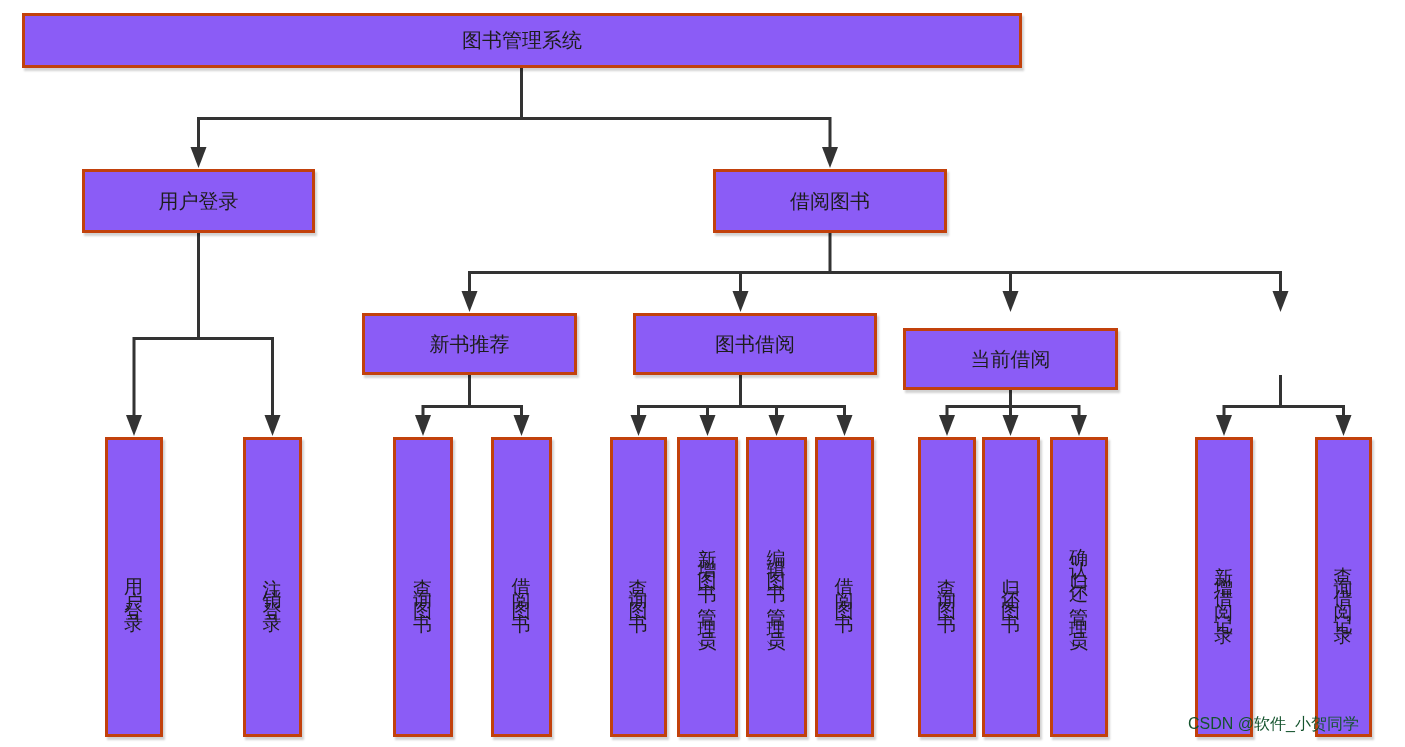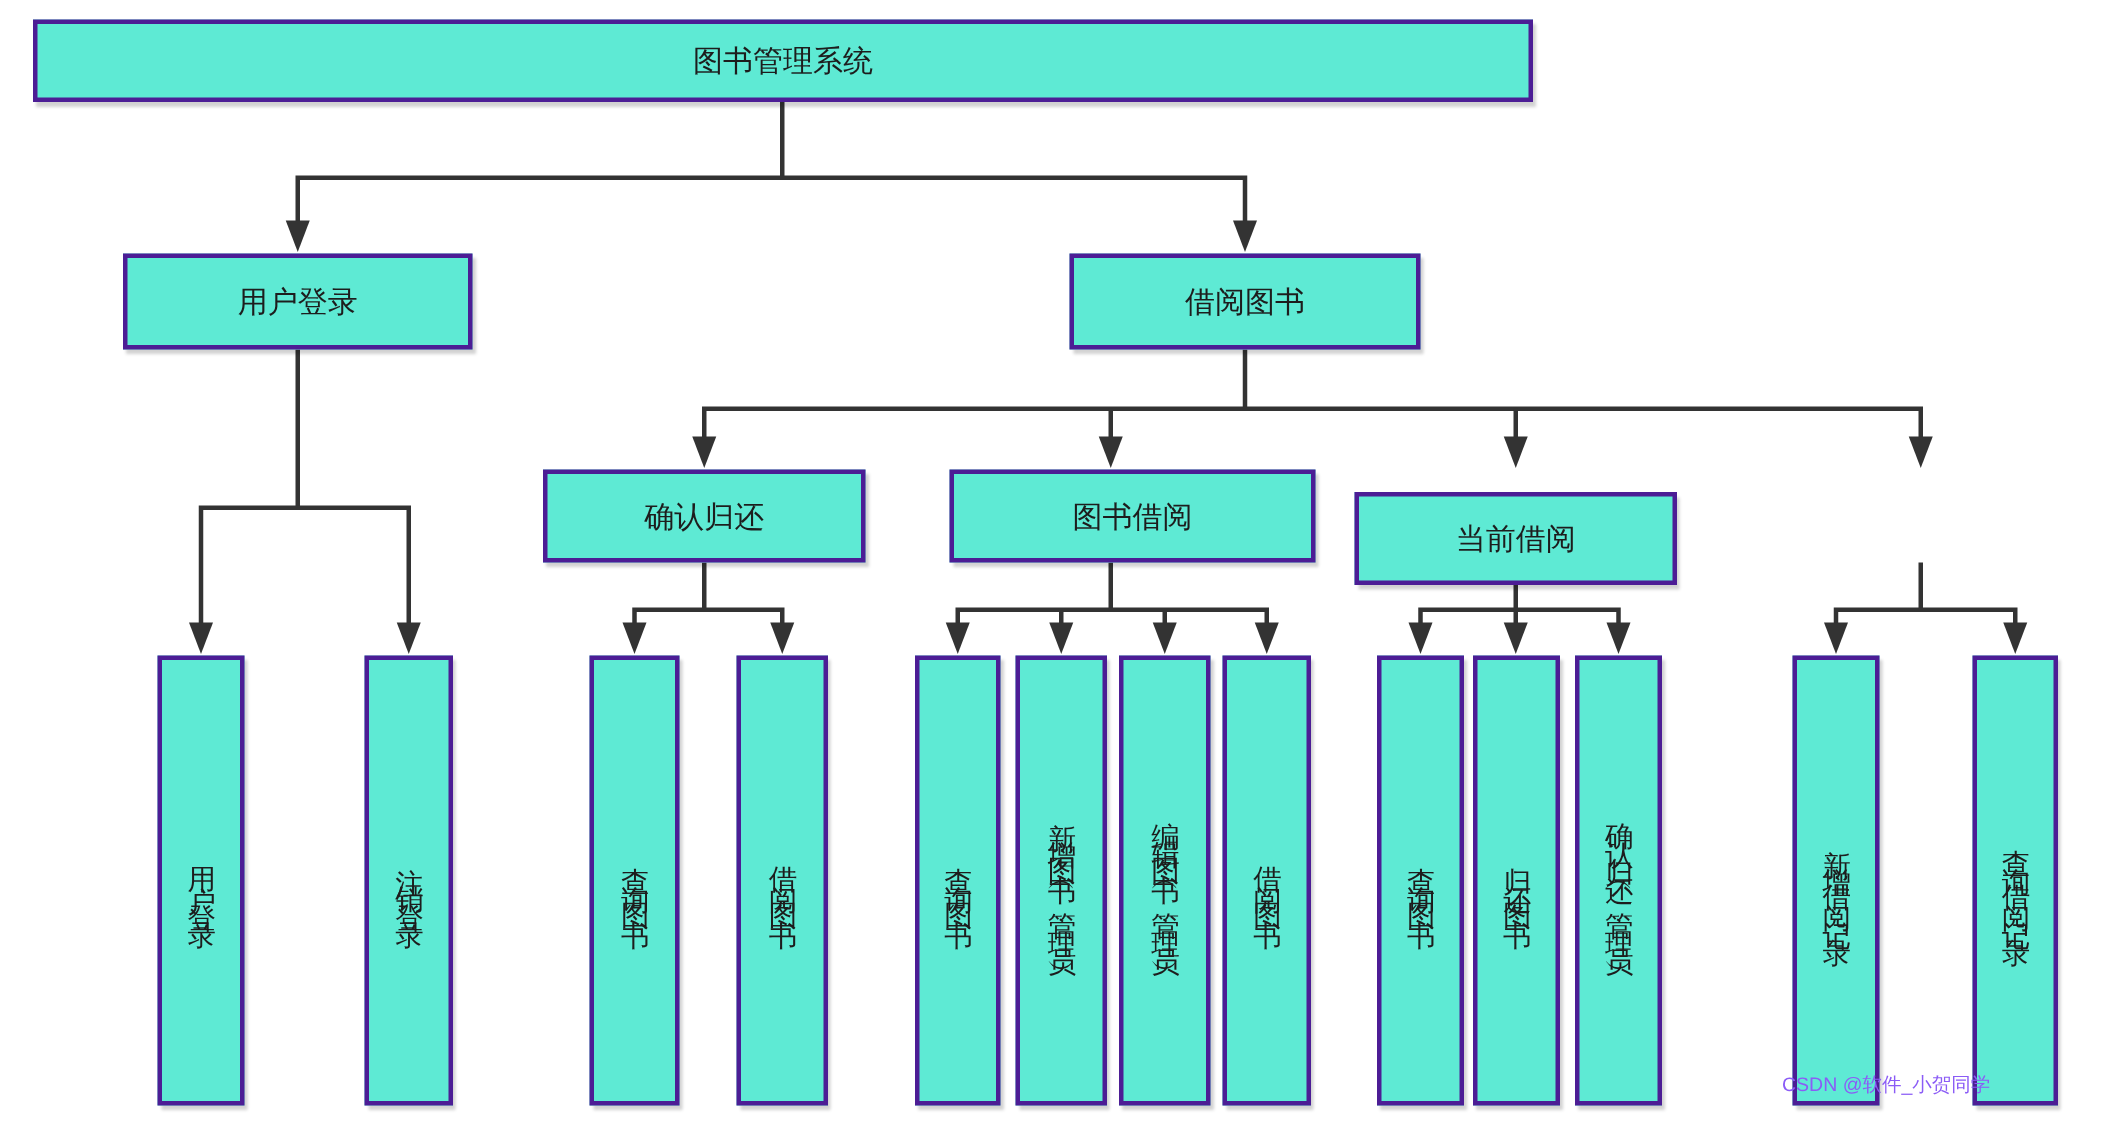--- a/index.html
+++ b/index.html
@@ -2,34 +2,34 @@
 <html><head>
 <meta charset="utf-8">
 <style>
   html,body{margin:0;padding:0;background:#ffffff;}
   .canvas{
     position:relative;width:1405px;height:747px;background:#ffffff;
     font-family:"Liberation Sans",sans-serif;overflow:hidden;
   }
   .connectors{position:absolute;left:0;top:0;z-index:0;}
   .box{
-    position:absolute;box-sizing:border-box;background:#5eead4;
-    border:3px solid #4c1d95;box-shadow:2px 3px 2px rgba(0,0,0,0.18);
+    position:absolute;box-sizing:border-box;background:#8b5cf6;
+    border:3px solid #c2410c;box-shadow:2px 3px 2px rgba(0,0,0,0.18);
     display:flex;align-items:center;justify-content:center;
     color:#1d1d1d;z-index:1;
   }
   .h-label{font-size:20px;white-space:nowrap;}
   .leaf{top:437px;height:300px;}
   .v-label{
     writing-mode:vertical-rl;text-orientation:mixed;
     font-size:19px;line-height:1;letter-spacing:12px;
   }
   .watermark{
     position:absolute;left:1188px;top:714px;z-index:5;
-    font-size:13px;color:#8b5cf6;white-space:nowrap;
+    font-size:16px;color:#14532d;white-space:nowrap;
   }
 </style>
 </head>
 <body>
 
 <div class="canvas">
 
   <svg class="connectors" width="1405" height="747" viewBox="0 0 1405 747">
     <g stroke="#333333" stroke-width="3" fill="none">
 
@@ -84,21 +84,21 @@
   </div>
 
   <div class="box" style="left:82px;top:169px;width:233px;height:64px">
     <span class="h-label">用户登录</span>
   </div>
   <div class="box" style="left:713px;top:169px;width:234px;height:64px">
     <span class="h-label">借阅图书</span>
   </div>
 
   <div class="box" style="left:362px;top:313px;width:215px;height:62px">
-    <span class="h-label">确认归还</span>
+    <span class="h-label">新书推荐</span>
   </div>
   <div class="box" style="left:633px;top:313px;width:244px;height:62px">
     <span class="h-label">图书借阅</span>
   </div>
   <div class="box" style="left:903px;top:328px;width:215px;height:62px">
     <span class="h-label">当前借阅</span>
   </div>
 
   <div class="box leaf" style="left:105px;width:58px">
     <span class="v-label">用户登录</span>

